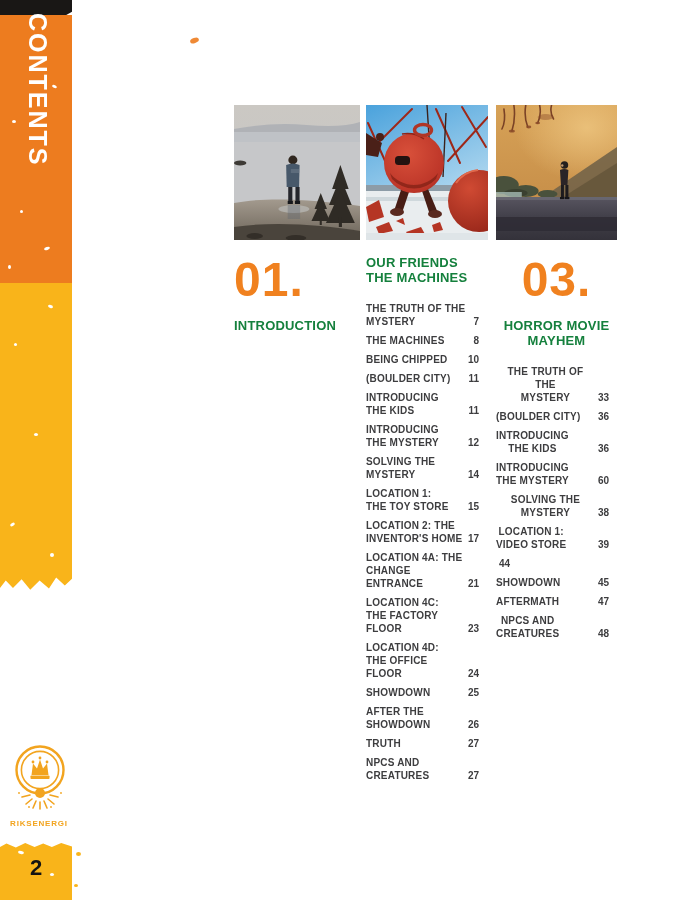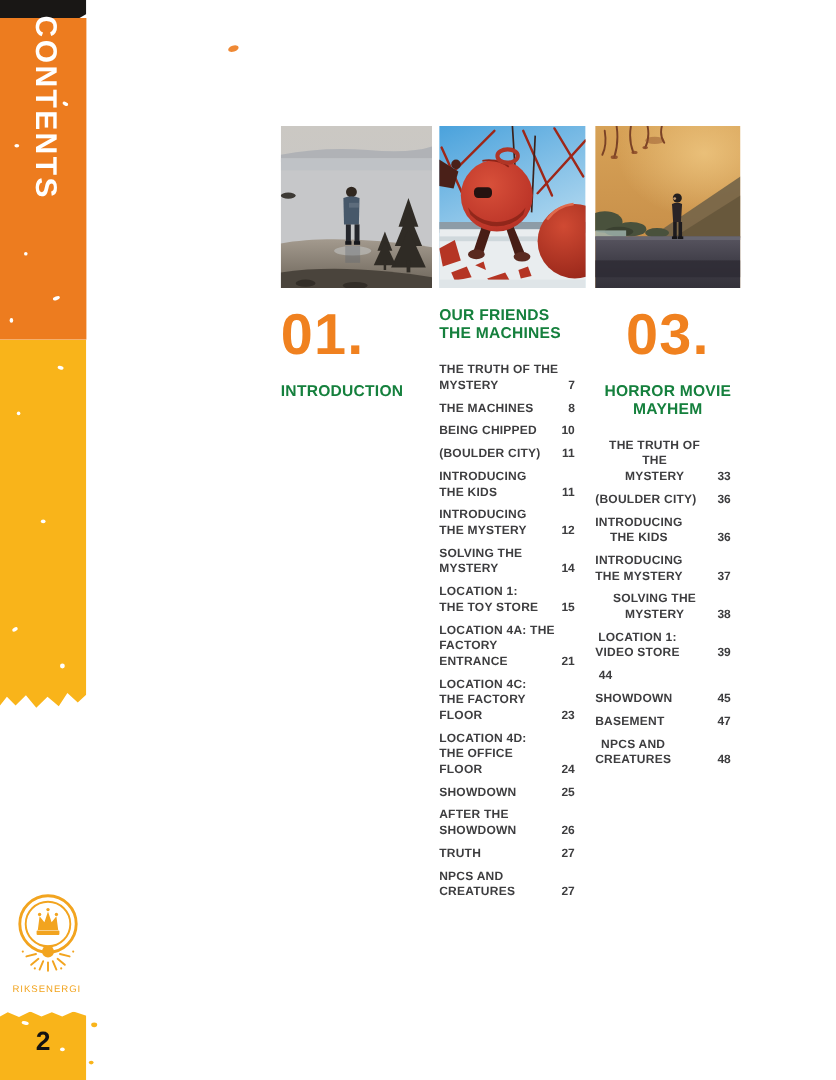--- a/index.html
+++ b/index.html
@@ -43,21 +43,21 @@
 
   
   .speck { position:absolute; border-radius:50%; }
   .sp-w { background:#ffffff; }
   .sp-o { background:#ED7C1F; }
   .sp-y { background:#F9B41A; }
 
   
   .logo-wrap { position:absolute; left:6px; top:743px; width:66px; text-align:center; }
   .logo-text {
-    margin-top:2px; color:#F2A41F; font-weight:normal; font-size:8px;
+    margin-top:2px; color:#F2A41F; font-weight:bold; font-size:8px;
     letter-spacing:0.8px;
   }
 
   
   .col { position:absolute; top:105px; }
   .col1 { left:234px; width:126px; }
   .col2 { left:366px; width:122px; }
   .col3 { left:496px; width:121px;text-align:center; }
 
   .chapter-image { display:block; width:100%; height:135px; }
@@ -293,22 +293,27 @@
     <div class="toc-entry">
         <span class="entry-title">SOLVING THE MYSTERY</span>
         <span class="entry-page">14</span>
       </div>
     <div class="toc-entry">
         <span class="entry-title">LOCATION 1:
 THE TOY STORE</span>
         <span class="entry-page">15</span>
       </div>
     <div class="toc-entry">
+        <span class="entry-title">LOCATION 2: THE
+INVENTOR'S HOME</span>
+        <span class="entry-page">17</span>
+      </div>
+    <div class="toc-entry">
         <span class="entry-title">LOCATION 4A: THE
-FACTORY ENTRANCE</span>
+CHANGE ENTRANCE</span>
         <span class="entry-page">21</span>
       </div>
     <div class="toc-entry">
         <span class="entry-title">LOCATION 4C:
 THE FACTORY FLOOR</span>
         <span class="entry-page">23</span>
       </div>
     <div class="toc-entry">
         <span class="entry-title">LOCATION 4D:
 THE OFFICE FLOOR</span>
@@ -408,40 +413,40 @@
         <span class="entry-page">36</span>
       </div>
     <div class="toc-entry">
         <span class="entry-title">INTRODUCING
 THE KIDS</span>
         <span class="entry-page">36</span>
       </div>
     <div class="toc-entry">
         <span class="entry-title">INTRODUCING
 THE MYSTERY</span>
-        <span class="entry-page">37</span>
+        <span class="entry-page">60</span>
       </div>
     <div class="toc-entry">
         <span class="entry-title">SOLVING THE MYSTERY</span>
         <span class="entry-page">38</span>
       </div>
     <div class="toc-entry">
         <span class="entry-title">LOCATION 1:
 VIDEO STORE</span>
         <span class="entry-page">39</span>
       </div>
     <div class="toc-entry">
         <span class="entry-page">44</span>
       </div>
     <div class="toc-entry">
         <span class="entry-title">SHOWDOWN</span>
         <span class="entry-page">45</span>
       </div>
     <div class="toc-entry">
-        <span class="entry-title">BASEMENT</span>
+        <span class="entry-title">AFTERMATH</span>
         <span class="entry-page">47</span>
       </div>
     <div class="toc-entry">
         <span class="entry-title">NPCS AND
 CREATURES</span>
         <span class="entry-page">48</span>
       </div>
   </div>
 </div>
 

